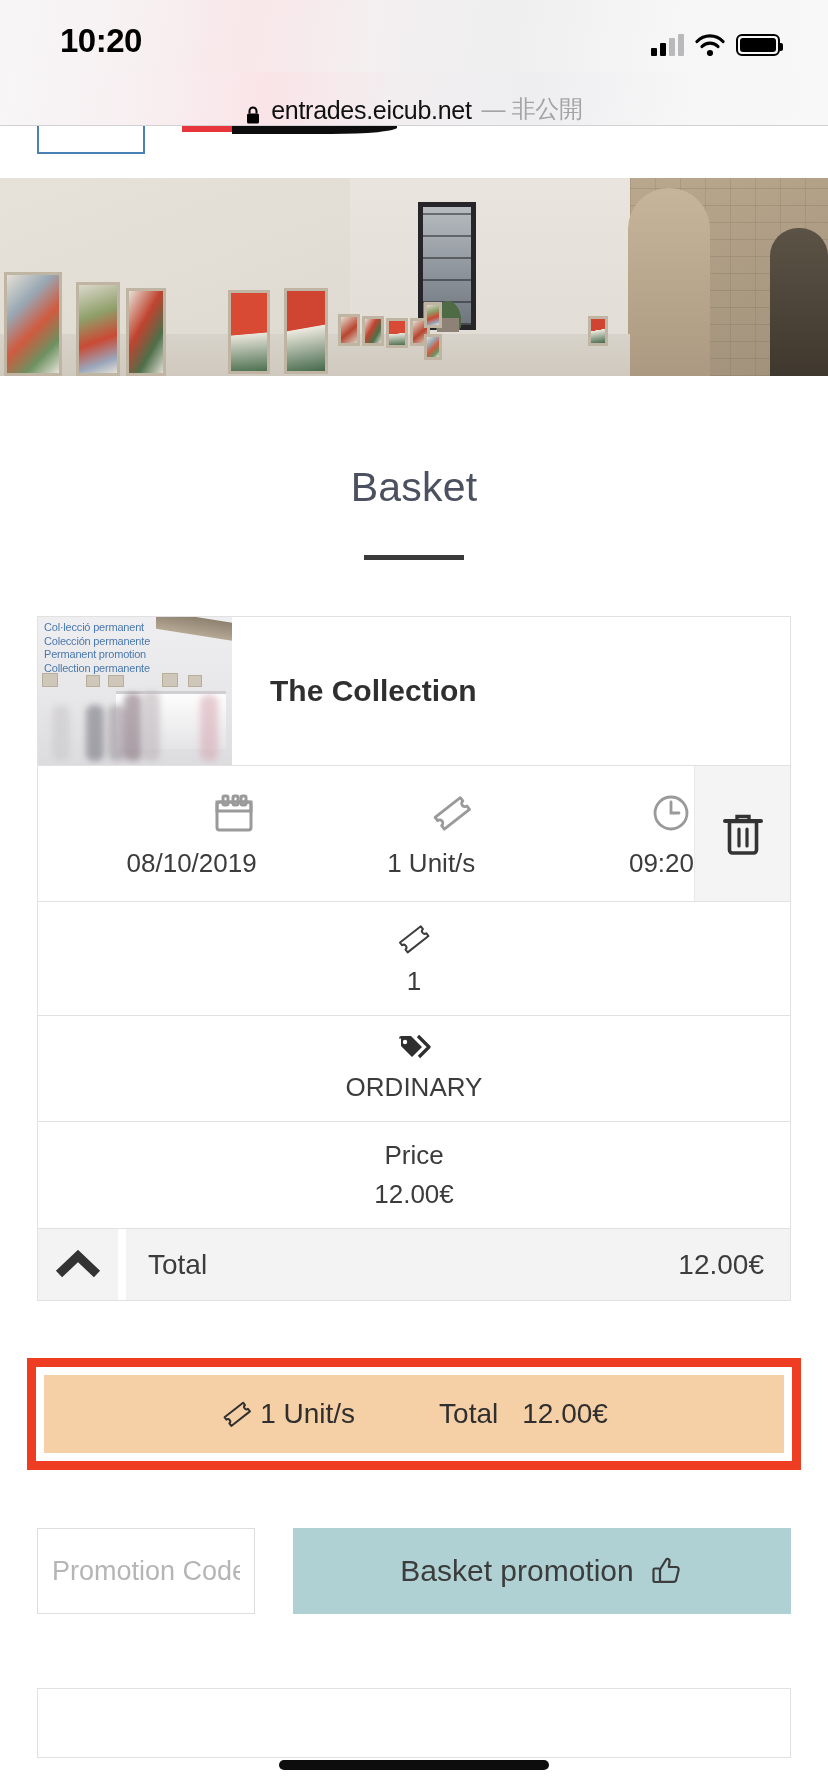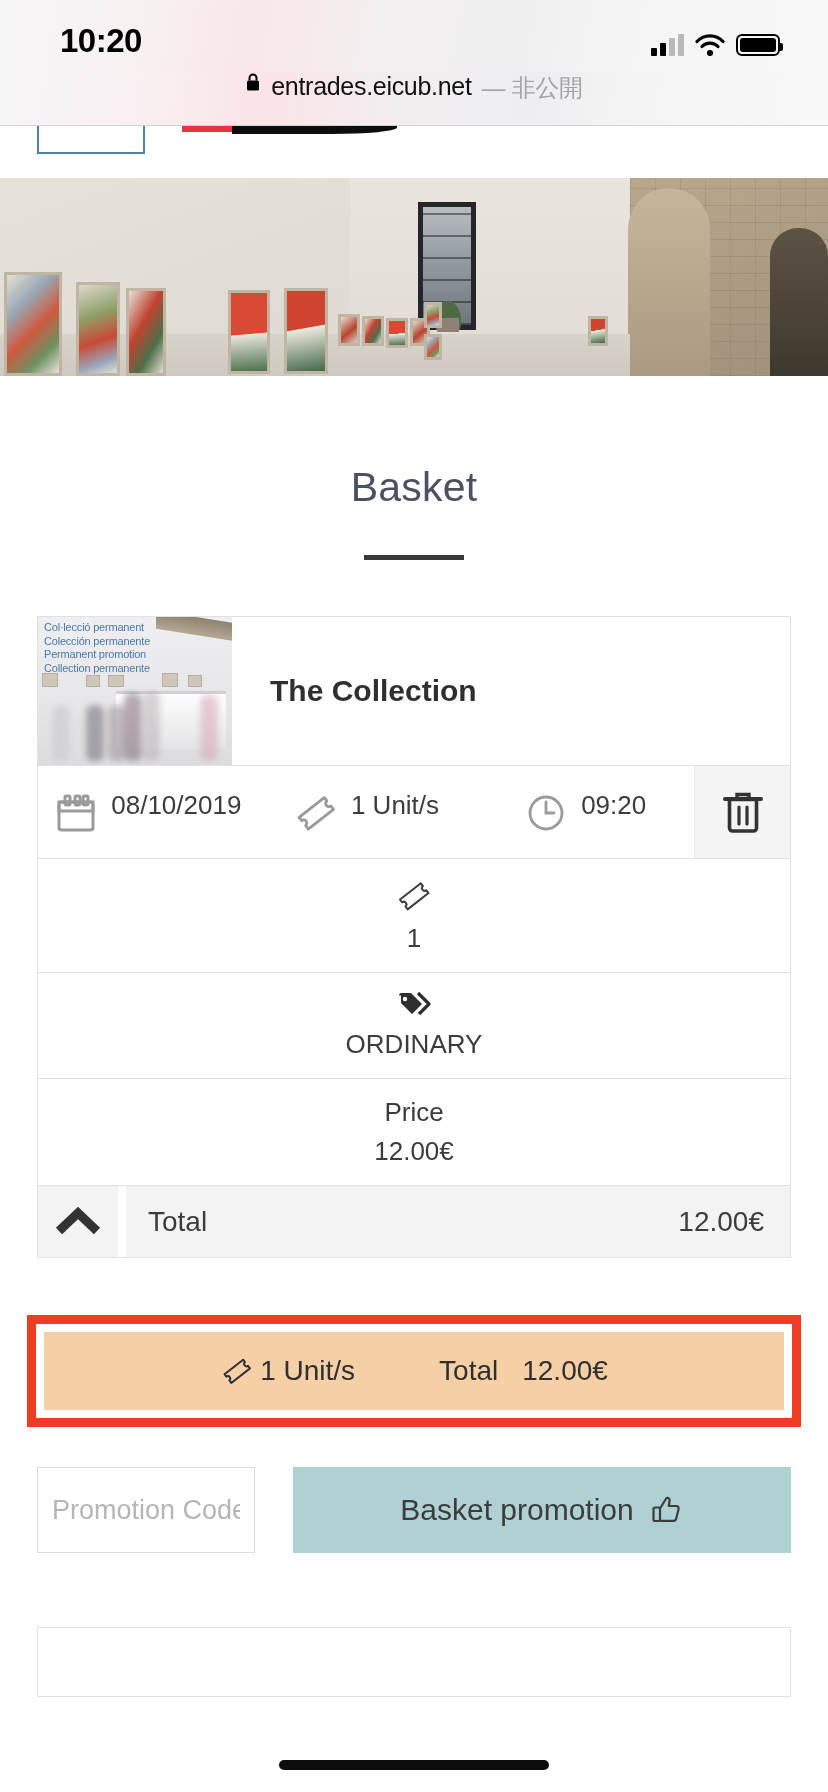--- a/index.html
+++ b/index.html
@@ -40,21 +40,21 @@
   .batt::after{
     content:""; position:absolute; right:-5px; top:7px; width:3px; height:8px;
     background:#000; border-radius:0 2px 2px 0;
   }
   .batt i { display:block; width:100%; height:100%; background:#000; border-radius:3px; }
 
   
   .urlbar {
     height: 54px;
     background: linear-gradient(100deg,#f7f6f7 0%,#f8eef0 20%,#fae4e7 32%,#f2eef0 48%,#eeeef0 64%,#f6f6f7 82%,#f8f8f8 100%);
-    display: flex; align-items: flex-start; justify-content: center;
+    display: flex; align-items: flex-end; justify-content: center;
     gap: 10px;
     border-bottom: 1px solid #d2d2d4;
   }
   .lock { width: 16px; height: 20px; position: relative; }
   .url-text { font-size: 25px; color: #111; letter-spacing: -0.3px; }
   .url-private { font-size: 24px; color: #a4a4a6; letter-spacing: -0.3px;}
 
   
   .header-sliver {
     position: relative; height: 52px; background:#fff; overflow: hidden;
@@ -127,21 +127,21 @@
   .thumb .blurp { position:absolute; bottom:4px; width:18px; height:56px; border-radius:7px;
                   filter: blur(3px); opacity:.55;}
   .thumb .langs { position:absolute; left:6px; top:4px; font-size:11px; line-height:13.5px;
                   color:#4b78ad; font-family:"Liberation Sans",sans-serif; letter-spacing:-.2px; }
   .thumb .frm { position:absolute; background:#cfc8ba; border:1px solid #b7ae9c; }
   .prod-name { flex:1; display:flex; align-items:center; padding-left: 38px;
                font-size: 30px; font-weight:700; color:#2f2f2f; }
 
   .detail-row { display:flex; border-top:1px solid #e1e1e1; }
   .detail-cells { flex:1; display:flex; }
-  .dcell { flex:1; display:flex; flex-direction:row; align-items:flex-start; justify-content:center;
+  .dcell { flex:1; display:flex; flex-direction:column; align-items:flex-end; justify-content:center;
            padding: 24px 0 22px; gap:12px; }
   .dcell .lbl { font-size: 26px; color:#3c3c3c; }
   .del-btn { width: 96px; flex:0 0 96px; background:#f4f4f4; border-left:1px solid #e8e8e8;
              display:flex; align-items:center; justify-content:center; }
 
   .stack-row { border-top:1px solid #e1e1e1; padding: 18px 0 18px;
                display:flex; flex-direction:column; align-items:center; gap:8px; }
   .stack-row .lbl { font-size:26px; color:#3c3c3c; }
   .stack-row .sub { font-size:26px; color:#3c3c3c; }
 
@@ -155,21 +155,21 @@
   .total-body .t-val { font-size: 28px; color:#3c3c3c; }
 
   
   .summary-wrap { margin: 57px 27px 0; border: 9px solid #ef3d23; background:#fff; padding: 8px; }
   .summary { background:#f5cfa5; height: 78px; display:flex; align-items:center;
              justify-content:center; gap: 84px; }
   .sum-units { display:flex; align-items:center; gap:6px; font-size:28px; color:#2f2f2f; }
   .sum-total { display:flex; align-items:center; gap: 24px; font-size:28px; color:#2f2f2f; }
 
   
-  .promo { margin: 40px 37px 0; display:flex; align-items:stretch; height: 86px; }
+  .promo { margin: 58px 37px 0; display:flex; align-items:stretch; height: 86px; }
   .promo-input { width: 218px; flex:0 0 218px; border:1px solid #dddddd; background:#fff;
                  font-size: 27px; color:#9b9b9b; padding: 0 14px;
                  font-family:"Liberation Sans",sans-serif; }
   .promo-input::placeholder { color:#b5b5b5; }
   .promo-btn { flex:1; margin-left: 38px; background:#afd1d3; border:none;
                display:flex; align-items:center; justify-content:center; gap:16px;
                font-size: 30px; color:#3c3c3c; font-family:"Liberation Sans",sans-serif; }
 
   .bottom-card { margin: 74px 37px 0; height: 70px; border:1px solid #e1e1e1; background:#fff; }
 

